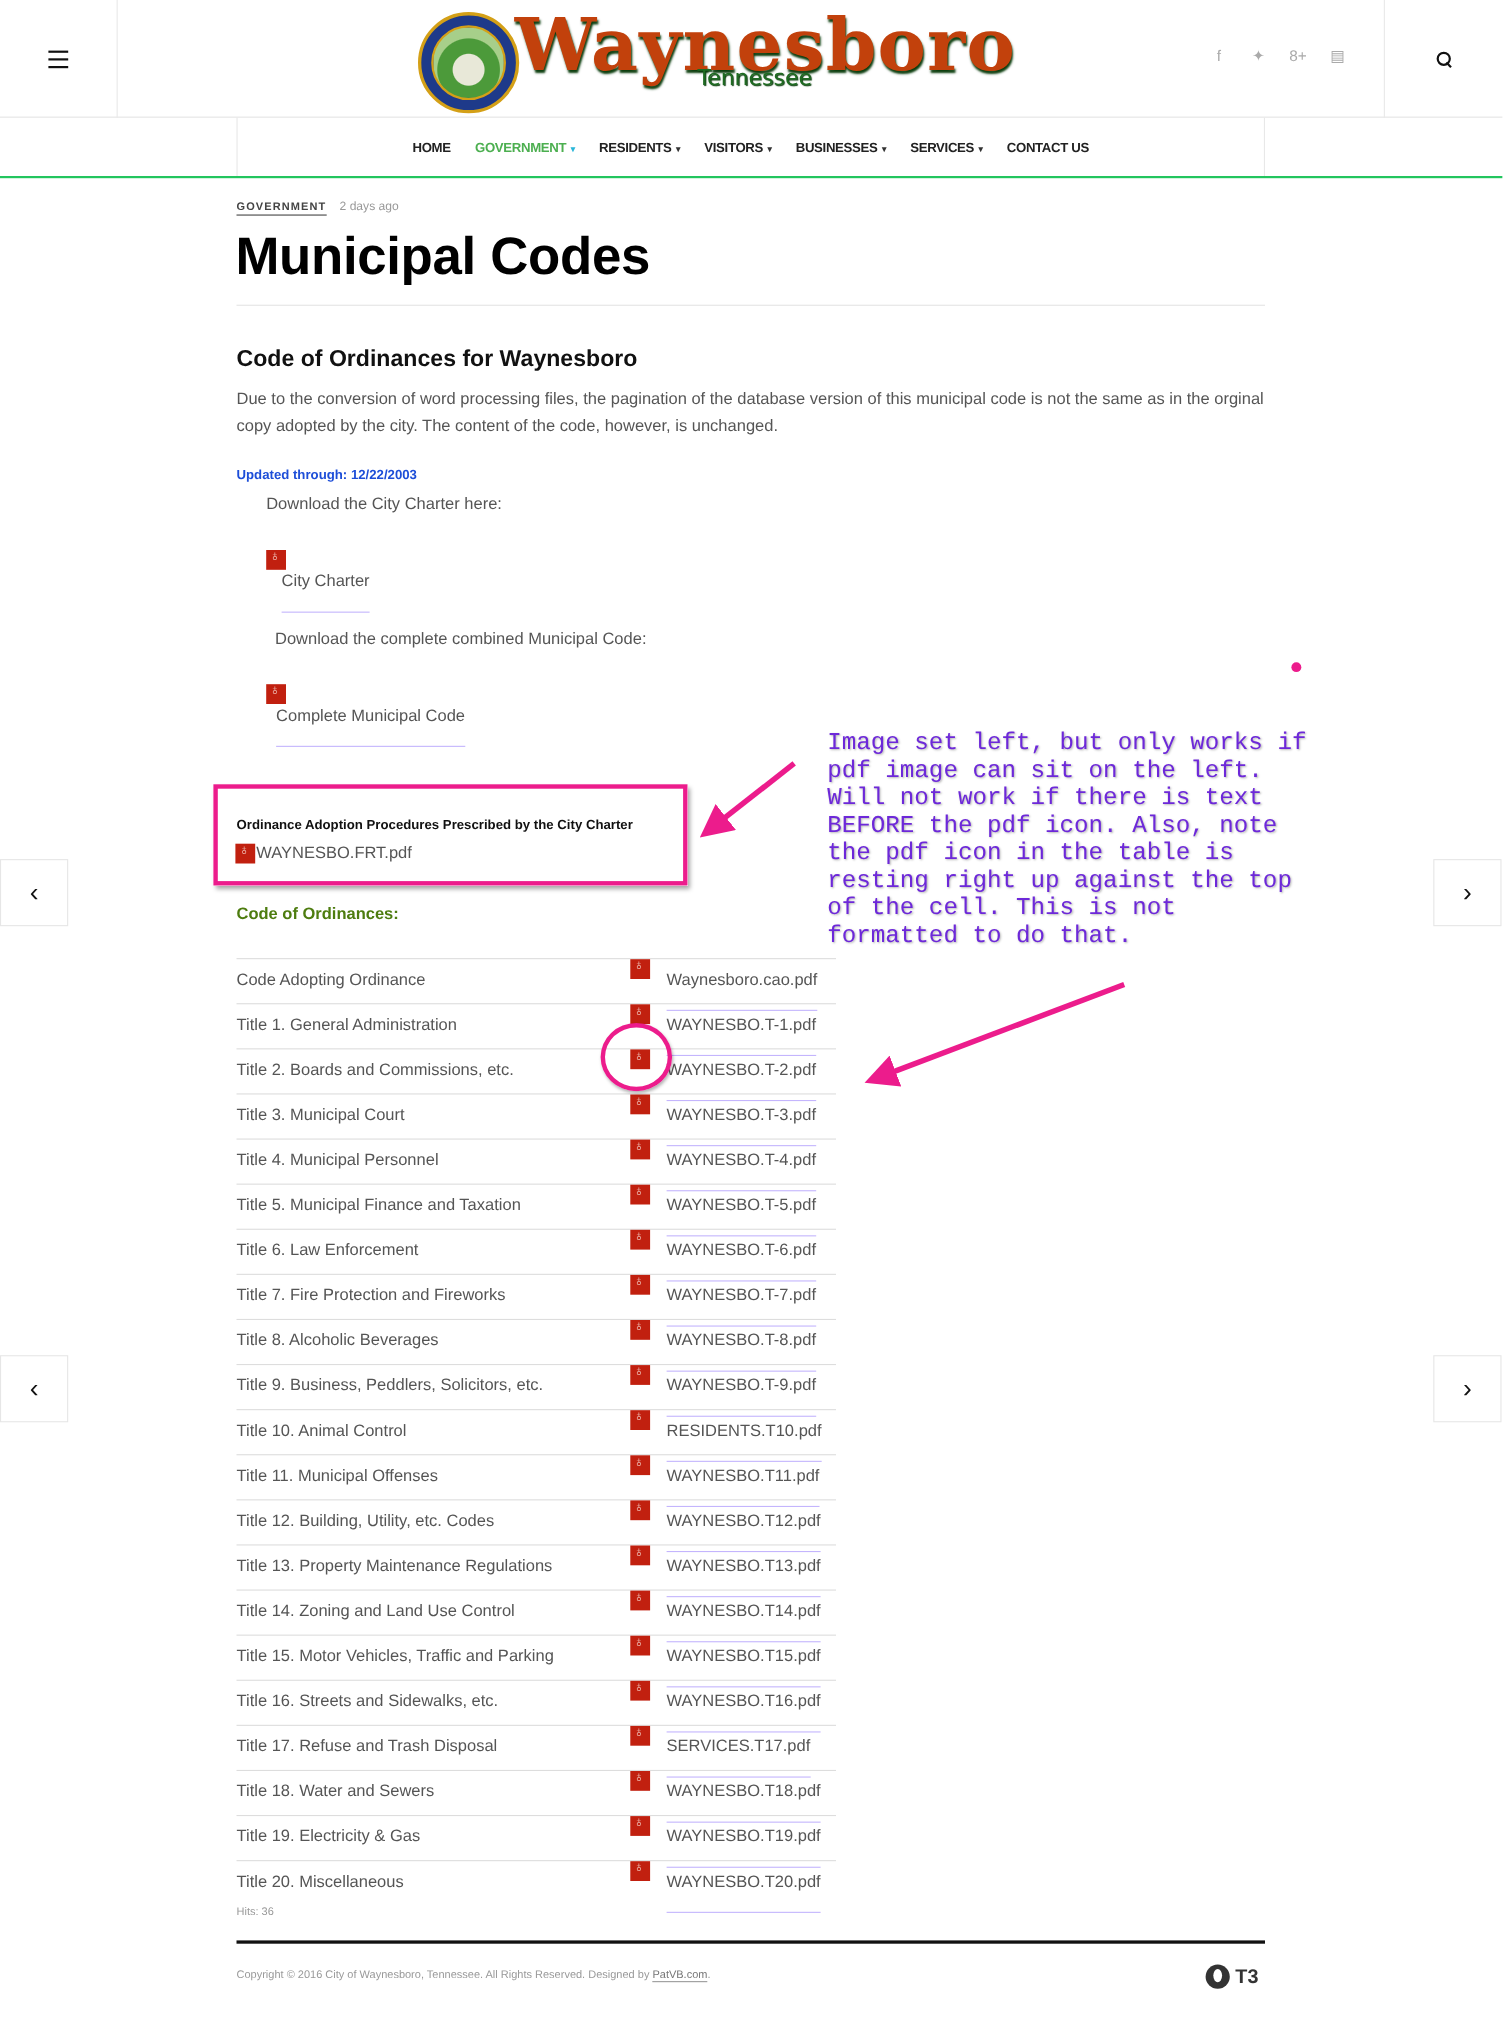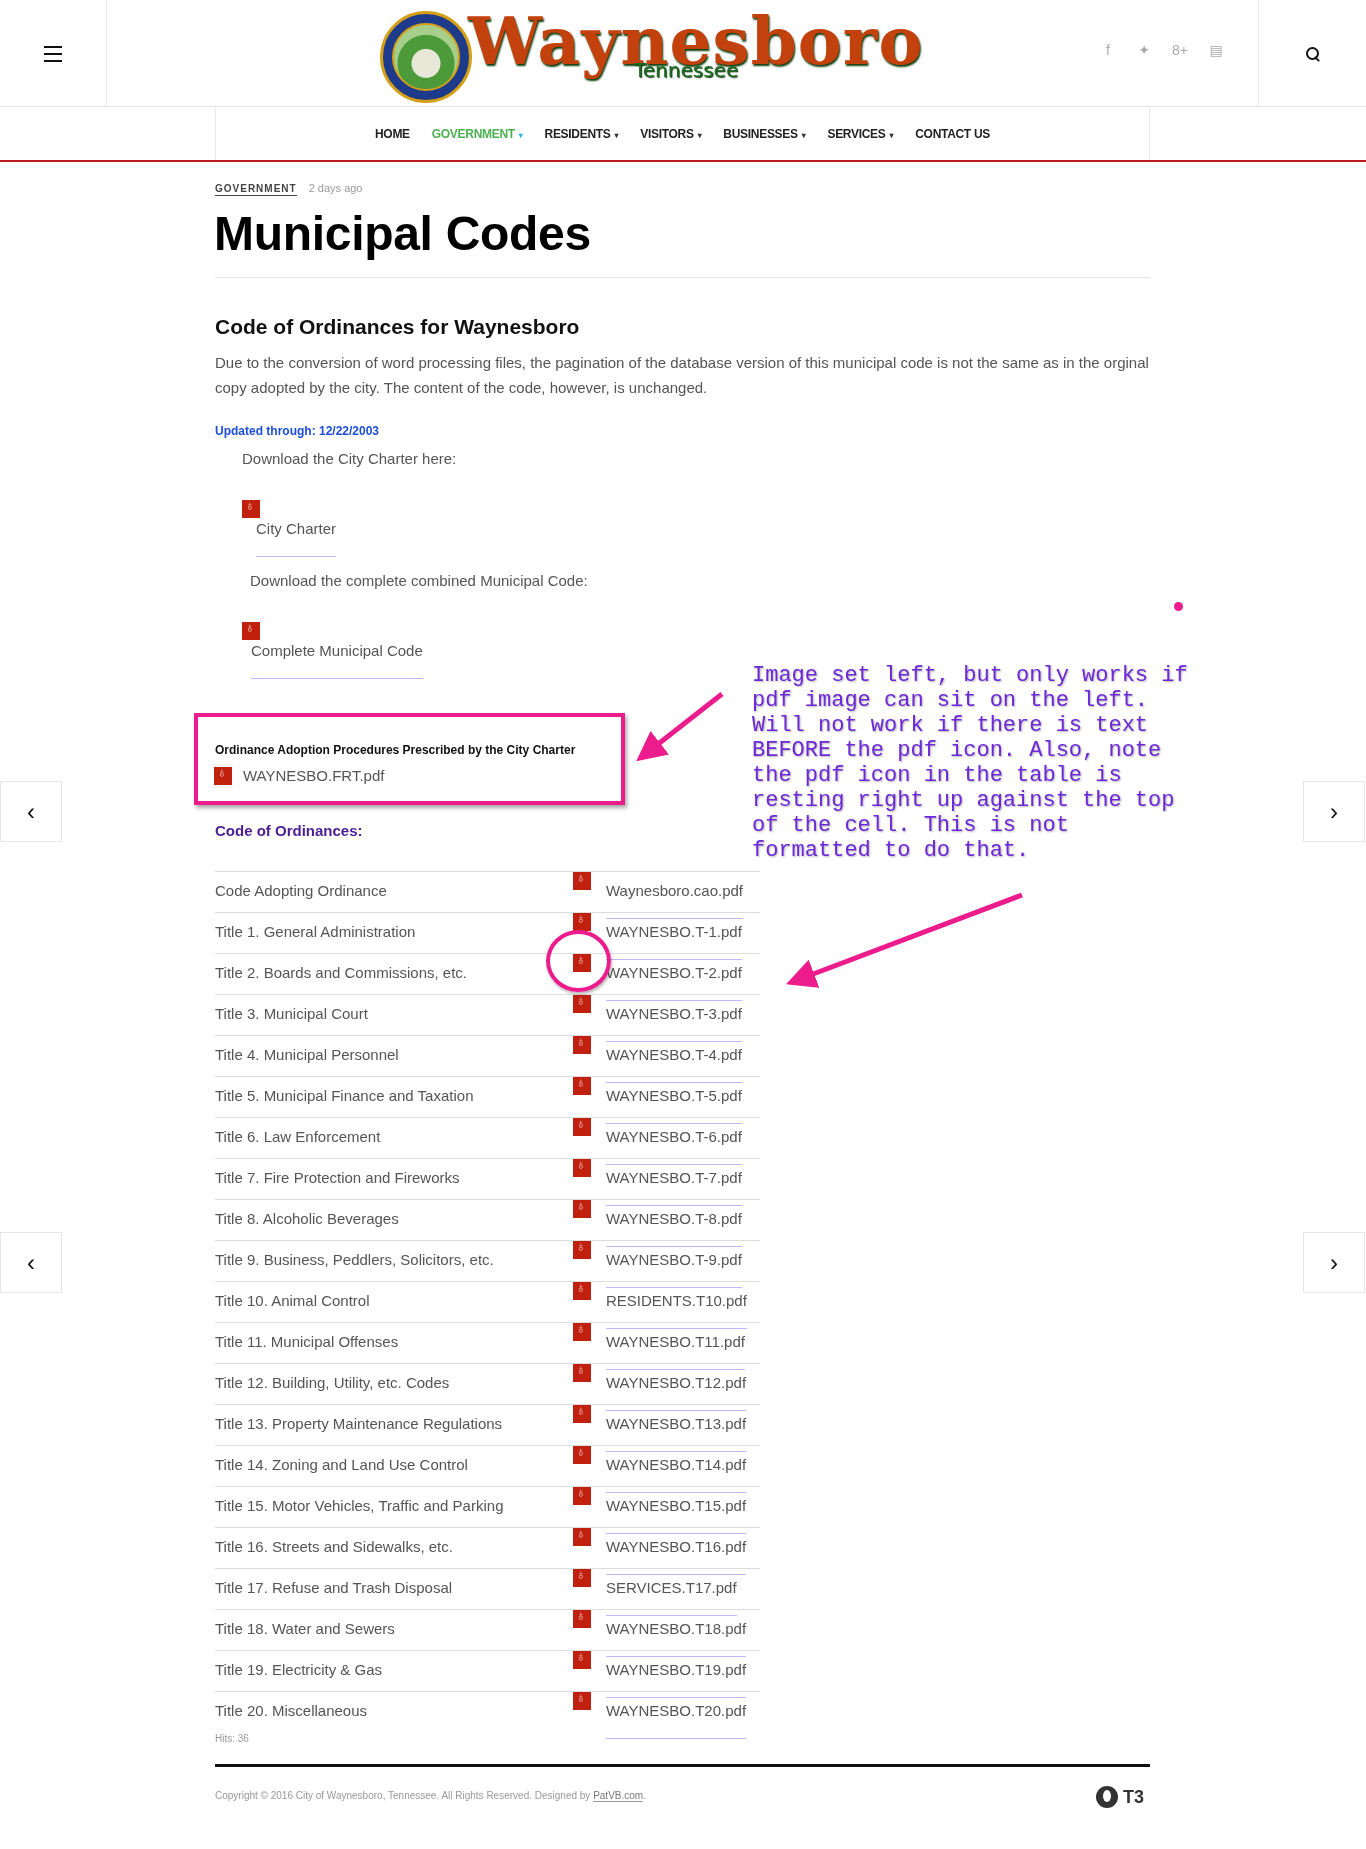--- a/index.html
+++ b/index.html
@@ -17,21 +17,21 @@
   .wordmark { position: absolute; left: 88px; top: -4px; font-family: "DejaVu Serif", serif; font-size: 66px; font-weight: bold; color: #c2410c; letter-spacing: 1px; text-shadow: 1px 2px 2px #0b3d0d; }
   .sub-mark { position: absolute; left: 254px; top: 52px; font-family: "DejaVu Sans", sans-serif; font-size: 20px; font-weight: normal; color: #1f6b22; text-shadow: 1px 1px 1px #0b3d0d; }
   .social { position: absolute; left: 1100px; top: 42px; display: flex; gap: 20px; }
   .social span { color: #aaa; font-size: 14px; width: 16px; text-align: center; cursor: pointer; }
   .search-cell { position: absolute; left: 1258px; top: 0; width: 108px; height: 107px; border-left: 1px solid #e8e8e8; display: flex; align-items: center; justify-content: center; cursor: pointer; }
   .search-glass { width: 14px; height: 14px; position: relative; }
   .search-glass::before { content: ""; position: absolute; left: 0; top: 0; width: 9px; height: 9px; border: 2px solid #111; border-radius: 50%; }
   .search-glass::after { content: ""; position: absolute; left: 10px; top: 9px; width: 2px; height: 6px; background: #111; transform: rotate(-45deg); }
 
   
-  .nav { position: absolute; left: 0; top: 107px; width: 1366px; height: 55px; border-bottom: 2px solid #b91c1c; }
+  .nav { position: absolute; left: 0; top: 107px; width: 1366px; height: 55px; border-bottom: 2px solid #22c55e; }
   .nav-box { position: absolute; left: 215px; top: 0; width: 935px; height: 53px; border-left: 1px solid #e8e8e8; border-right: 1px solid #e8e8e8; display: flex; align-items: center; justify-content: center; gap: 22px; }
   .nav-item { font-size: 12px; font-weight: bold; color: #222; text-transform: uppercase; letter-spacing: -0.3px; cursor: pointer; white-space: nowrap; }
   .nav-item.active { color: #4caf50; }
   .caret { font-size: 8px; margin-left: 4px; color: #333; }
   .nav-item.active .caret { color: #29b6d9; }
 
   
   .meta { position: absolute; left: 215px; top: 182px; display: flex; align-items: baseline; gap: 12px; }
   .cat { font-size: 10px; font-weight: bold; letter-spacing: 1px; color: #444; border-bottom: 1px solid #444; padding-bottom: 1px; cursor: pointer; }
   .date { font-size: 11px; color: #999; }
@@ -41,23 +41,23 @@
   .h2 { position: absolute; left: 215px; top: 315px; font-size: 21px; font-weight: bold; color: #111; }
   .intro { position: absolute; left: 215px; top: 350px; width: 935px; font-size: 15px; line-height: 25px; color: #555; }
   .updated { position: absolute; left: 215px; top: 424px; font-size: 12px; font-weight: bold; color: #1d4ed8; text-align: center; }
   .p { position: absolute; font-size: 15px; color: #555; }
   .pdf-icon { display: inline-block; width: 18px; height: 18px; background: #c1200f; position: relative; vertical-align: top; }
   .pdf-icon::after { content: "\2640"; position: absolute; left: 3px; top: -1px; font-size: 13px; color: #f4d0c8; transform: rotate(180deg); }
   .link { color: #555; font-size: 15px; text-decoration: none; border-bottom: 1px solid #c4b5fd; padding-bottom: 19px; cursor: pointer; }
   .abs { position: absolute; }
 
   .frt-label { position: absolute; left: 215px; top: 743px; font-size: 12px; font-weight: bold; color: #111; }
-  .frt-row { position: absolute; left: 214px; top: 767px; display: flex; align-items: flex-start; gap: 11px; }
-
-  .code-h { position: absolute; left: 215px; top: 822px; font-size: 15px; font-weight: bold; color: #4c1d95; }
+  .frt-row { position: absolute; left: 214px; top: 767px; display: flex; align-items: flex-start; gap: 1px; }
+
+  .code-h { position: absolute; left: 215px; top: 822px; font-size: 15px; font-weight: bold; color: #4d7c0f; }
 
   .table { position: absolute; left: 215px; top: 871px; width: 545px; }
   .row { position: relative; height: 41px; border-top: 1px solid #ddd; }
   .row-label { position: absolute; left: 0; top: 10px; font-size: 15px; color: #555; }
   .row-icon { position: absolute; left: 358px; top: 0; }
   .row-link { position: absolute; left: 391px; top: 10px; }
 
   .hits { position: absolute; left: 215px; top: 1733px; font-size: 10px; color: #999; }
   .footer-rule { position: absolute; left: 215px; top: 1764px; width: 935px; height: 3px; background: #111; }
   .copyright { position: absolute; left: 215px; top: 1790px; font-size: 10px; color: #999; }

